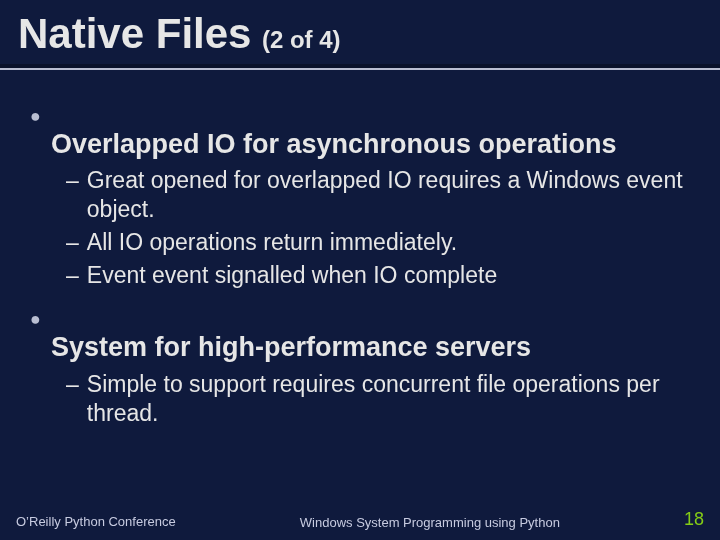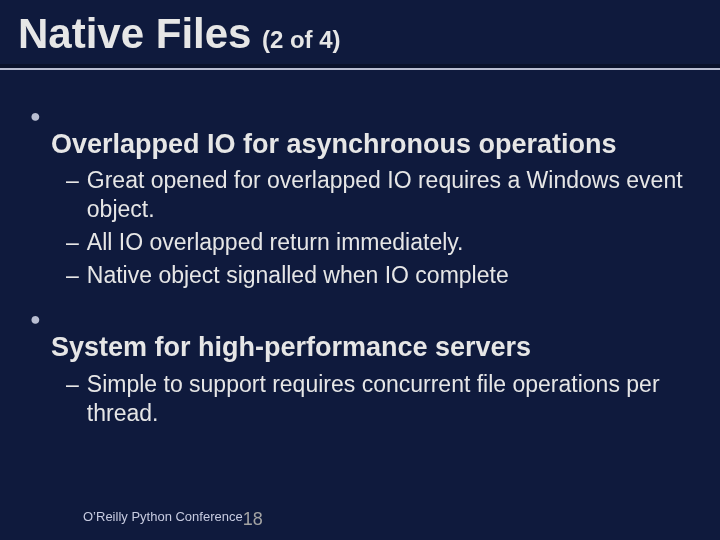--- a/index.html
+++ b/index.html
@@ -90,39 +90,38 @@
     margin-right: 8px;
   }
   .l2 .text {
     flex: 1 1 auto;
   }
   .footer {
     position: absolute;
     left: 0;
     right: 0;
     bottom: 10px;
-    padding: 0 35px;
+    padding: 0 16px;
     display: flex;
-    align-items: flex-start;
+    align-items: flex-end;
     font-size: 13px;
     color: #c7cbe0;
-    margin-left: 48px;
   }
   .footer .left {
     flex: 0 0 auto;
     line-height: 1.25;
   }
   .footer .center {
     flex: 1 1 auto;
     text-align: center;
   }
   .footer .right {
     flex: 0 0 auto;
     font-size: 18px;
-    color: #a3a3a3;
+    color: #84cc16;
   }
 </style>
 </head>
 <body>
 
 <div class="slide">
 
   <div class="title-area">
     <span class="title-main">Native Files</span>
     <span class="title-sub">(2 of 4)</span>
@@ -139,41 +138,42 @@
       <span class="bullet">●</span>
       <span class="text">Overlapped IO for asynchronous operations</span>
     </div>
     <div class="l2-group">
       <div class="l2">
         <span class="dash">–</span>
         <span class="text">Great opened for overlapped IO requires a Windows event object.</span>
       </div>
       <div class="l2">
         <span class="dash">–</span>
-        <span class="text">All IO overlapped return immediately.</span>
+        <span class="text">All IO operations return immediately.</span>
       </div>
       <div class="l2">
         <span class="dash">–</span>
-        <span class="text">Native object signalled when IO complete</span>
+        <span class="text">Event event signalled when IO complete</span>
       </div>
     </div>
 
     <div class="l1">
       <span class="bullet">●</span>
       <span class="text">System for high-performance servers</span>
     </div>
     <div class="l2-group">
       <div class="l2">
         <span class="dash">–</span>
         <span class="text">Simple to support requires concurrent file operations per thread.</span>
       </div>
     </div>
 
   </div>
 
   <div class="footer">
     <div class="left">
       <div>O’Reilly Python Conference</div>
     </div>
+    <div class="center">Windows System Programming using Python</div>
     <div class="right">18</div>
   </div>
 
 </div>
 
 </body></html>

